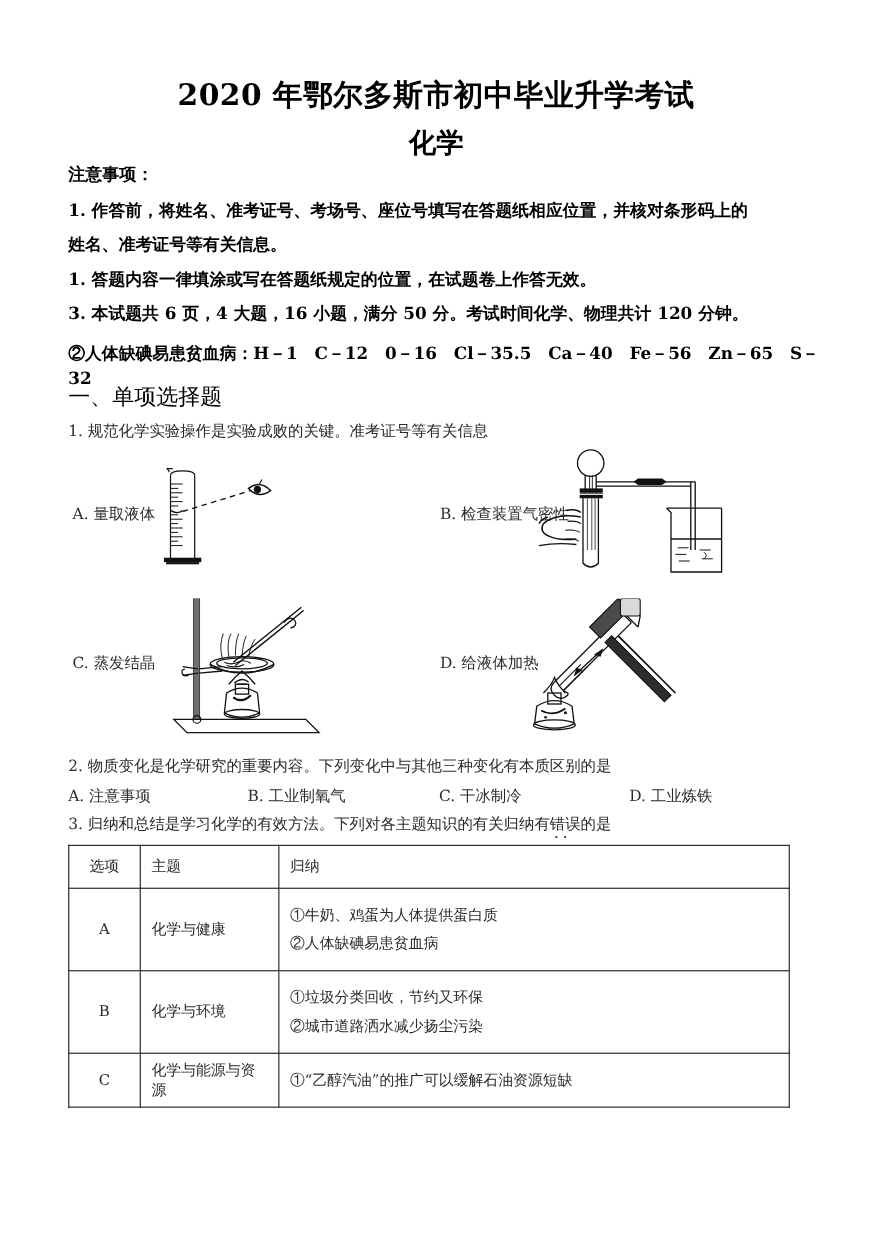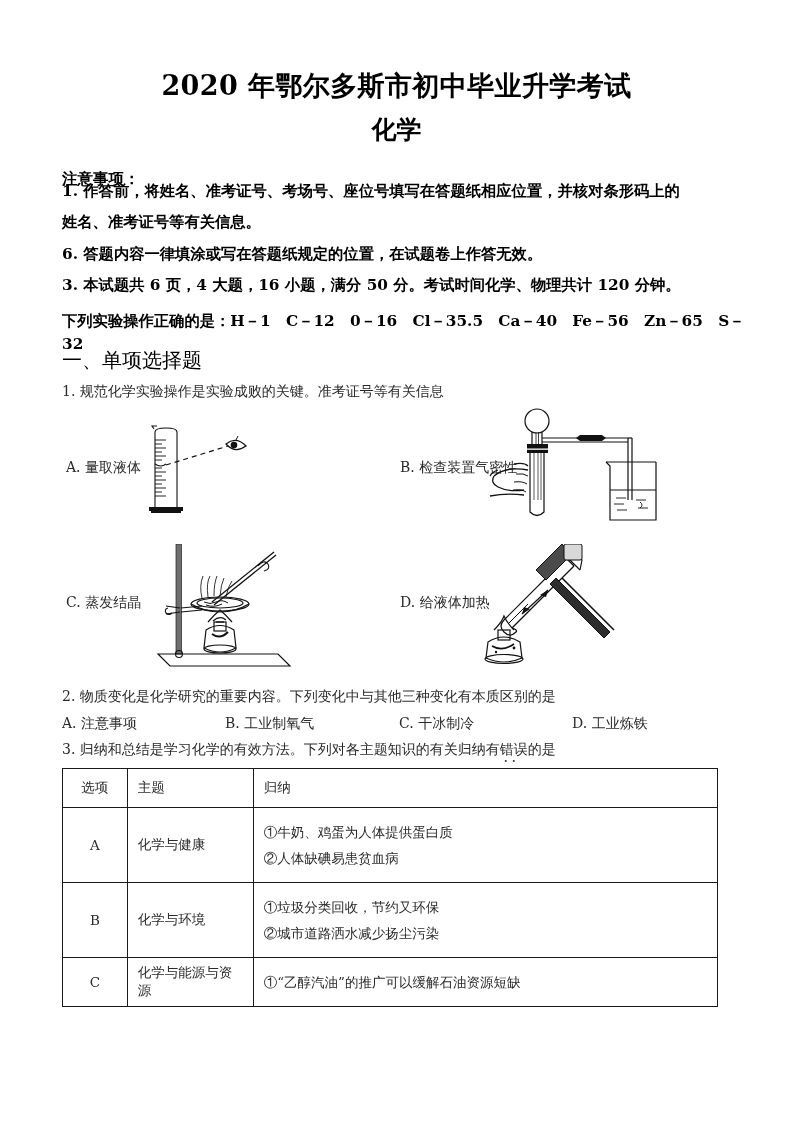--- a/index.html
+++ b/index.html
@@ -40,21 +40,20 @@
     font-size: 25px;
     font-weight: bold;
   }
 
   
   .notice-head {
     position: absolute;
     left: 62px; top: 149px;
     font-size: 15.5px;
     font-weight: bold;
-    margin-top: 20px;
   }
   .notice-line {
     position: absolute;
     left: 62px;
     width: 690px;
     font-size: 15.3px;
     font-weight: bold;
     line-height: 1.5;
   }
   .n1 { top: 180px; }
@@ -160,23 +159,23 @@
 <body>
 
 <div class="page">
 
   <div class="title-main">2020 年鄂尔多斯市初中毕业升学考试</div>
   <div class="title-sub">化学</div>
 
   <div class="notice-head">注意事项：</div>
   <div class="notice-line n1">1. 作答前，将姓名、准考证号、考场号、座位号填写在答题纸相应位置，并核对条形码上的</div>
   <div class="notice-line n1b">姓名、准考证号等有关信息。</div>
-  <div class="notice-line n2">6. 答题内容一律填涂或写在答题纸规定的位置，在试题卷上作答无效。</div>
+  <div class="notice-line n2">1. 答题内容一律填涂或写在答题纸规定的位置，在试题卷上作答无效。</div>
   <div class="notice-line n3">3. 本试题共 6 页，4 大题，16 小题，满分 50 分。考试时间化学、物理共计 120 分钟。</div>
-  <div class="notice-line atoms"><span>下列实验操作正确的是：</span><span class="sym">H－1　C－12　0－16　Cl－35.5　Ca－40　Fe－56　Zn－65　S－32</span></div>
+  <div class="notice-line atoms"><span>②人体缺碘易患贫血病：</span><span class="sym">H－1　C－12　0－16　Cl－35.5　Ca－40　Fe－56　Zn－65　S－32</span></div>
 
   <div class="section-head">一、单项选择题</div>
 
   <div class="qstem q1"><span>1.</span>&nbsp;<span>规范化学实验操作是实验成败的关键。准考证号等有关信息</span></div>
 
   <div class="opt-label optA"><span>A.</span>&nbsp;<span>量取液体</span></div>
   <div class="opt-label optB"><span>B.</span>&nbsp;<span>检查装置气密性</span></div>
   <div class="opt-label optC"><span>C.</span>&nbsp;<span>蒸发结晶</span></div>
   <div class="opt-label optD"><span>D.</span>&nbsp;<span>给液体加热</span></div>
 

